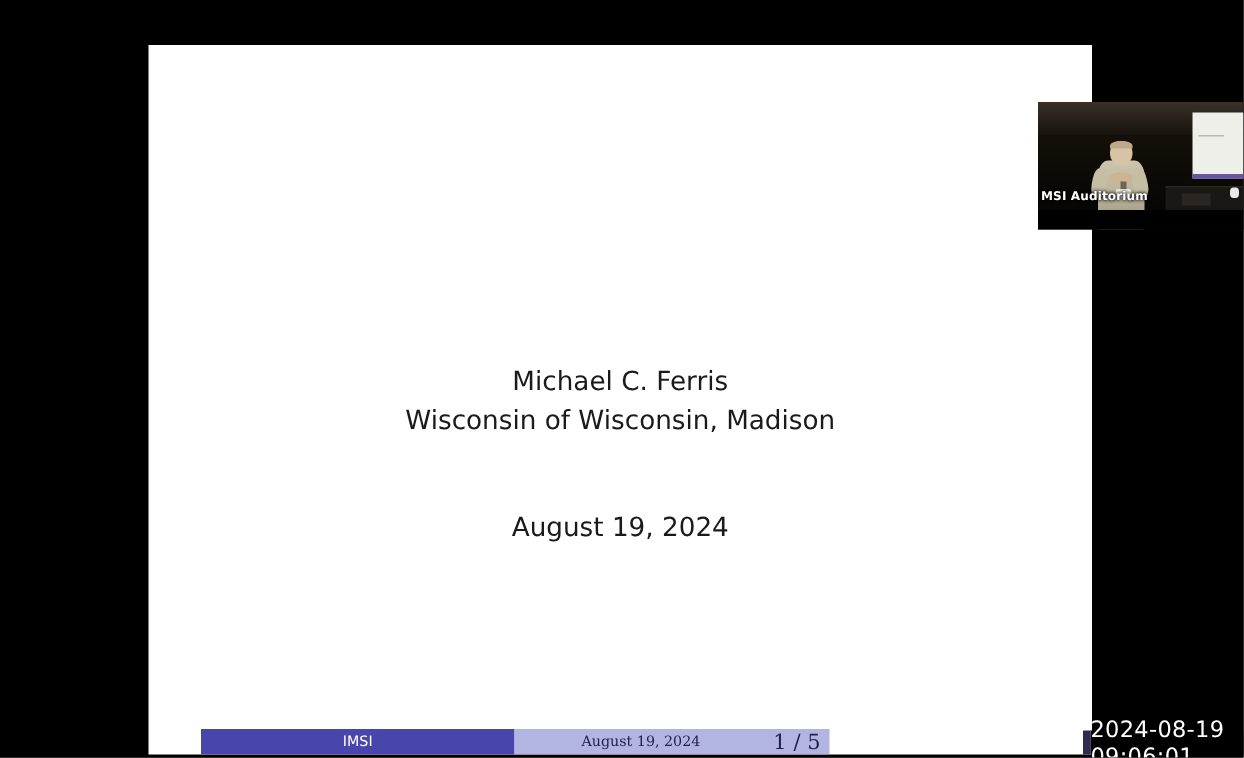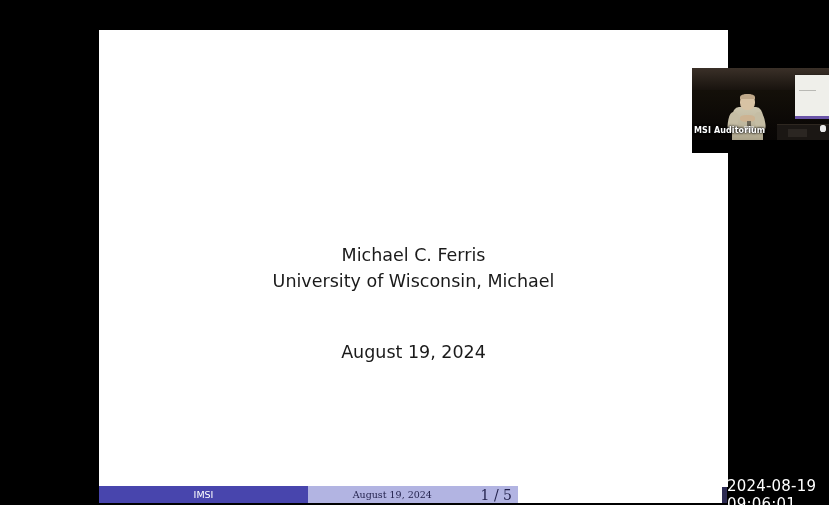--- a/index.html
+++ b/index.html
@@ -81,20 +81,21 @@
   #slide-footline {
     position: absolute;
     left: 0;
     bottom: 0;
     width: 629px;
     height: 17px;
     display: flex;
     align-items: stretch;
     font-size: 9.5px;
     color: #ffffff;
+    padding-left: 35px;
   }
   .footline-seg {
     display: flex;
     align-items: center;
     justify-content: center;
     height: 100%;
     box-sizing: border-box;
     overflow: hidden;
     white-space: nowrap;
   }
@@ -333,21 +334,21 @@
 </head>
 <body>
 
 <div id="recording-canvas">
 
   <div id="slide">
 
     <div id="slide-body">
 
       <div class="slide-author">Michael C. Ferris
-University of Wisconsin, Michael</div>
+Wisconsin of Wisconsin, Madison</div>
 
       <div class="slide-date">August 19, 2024</div>
     </div>
 
     <div id="slide-footline">
       <div class="footline-seg inst">IMSI</div>
 
 
       <div class="footline-seg info">
         <span class="info-date">August 19, 2024</span>

